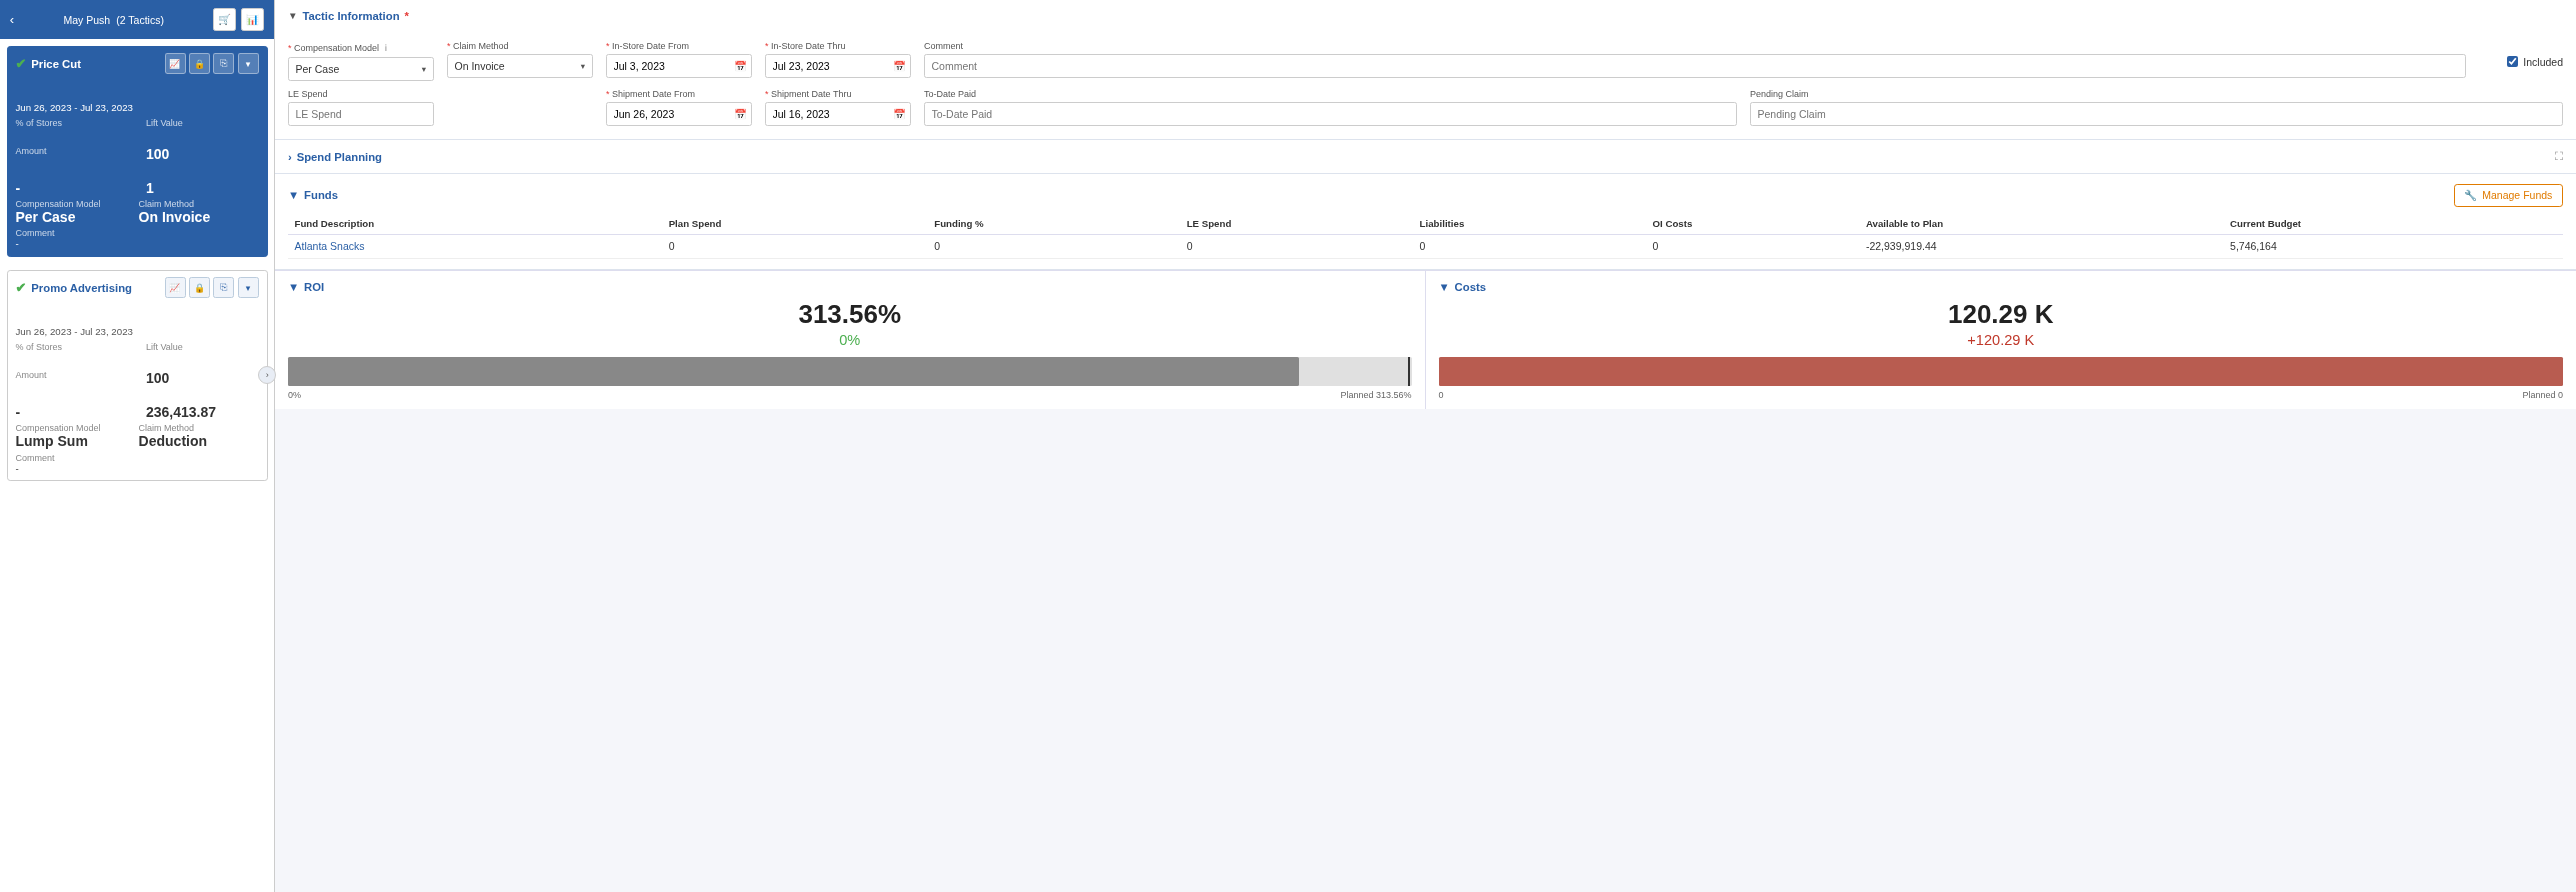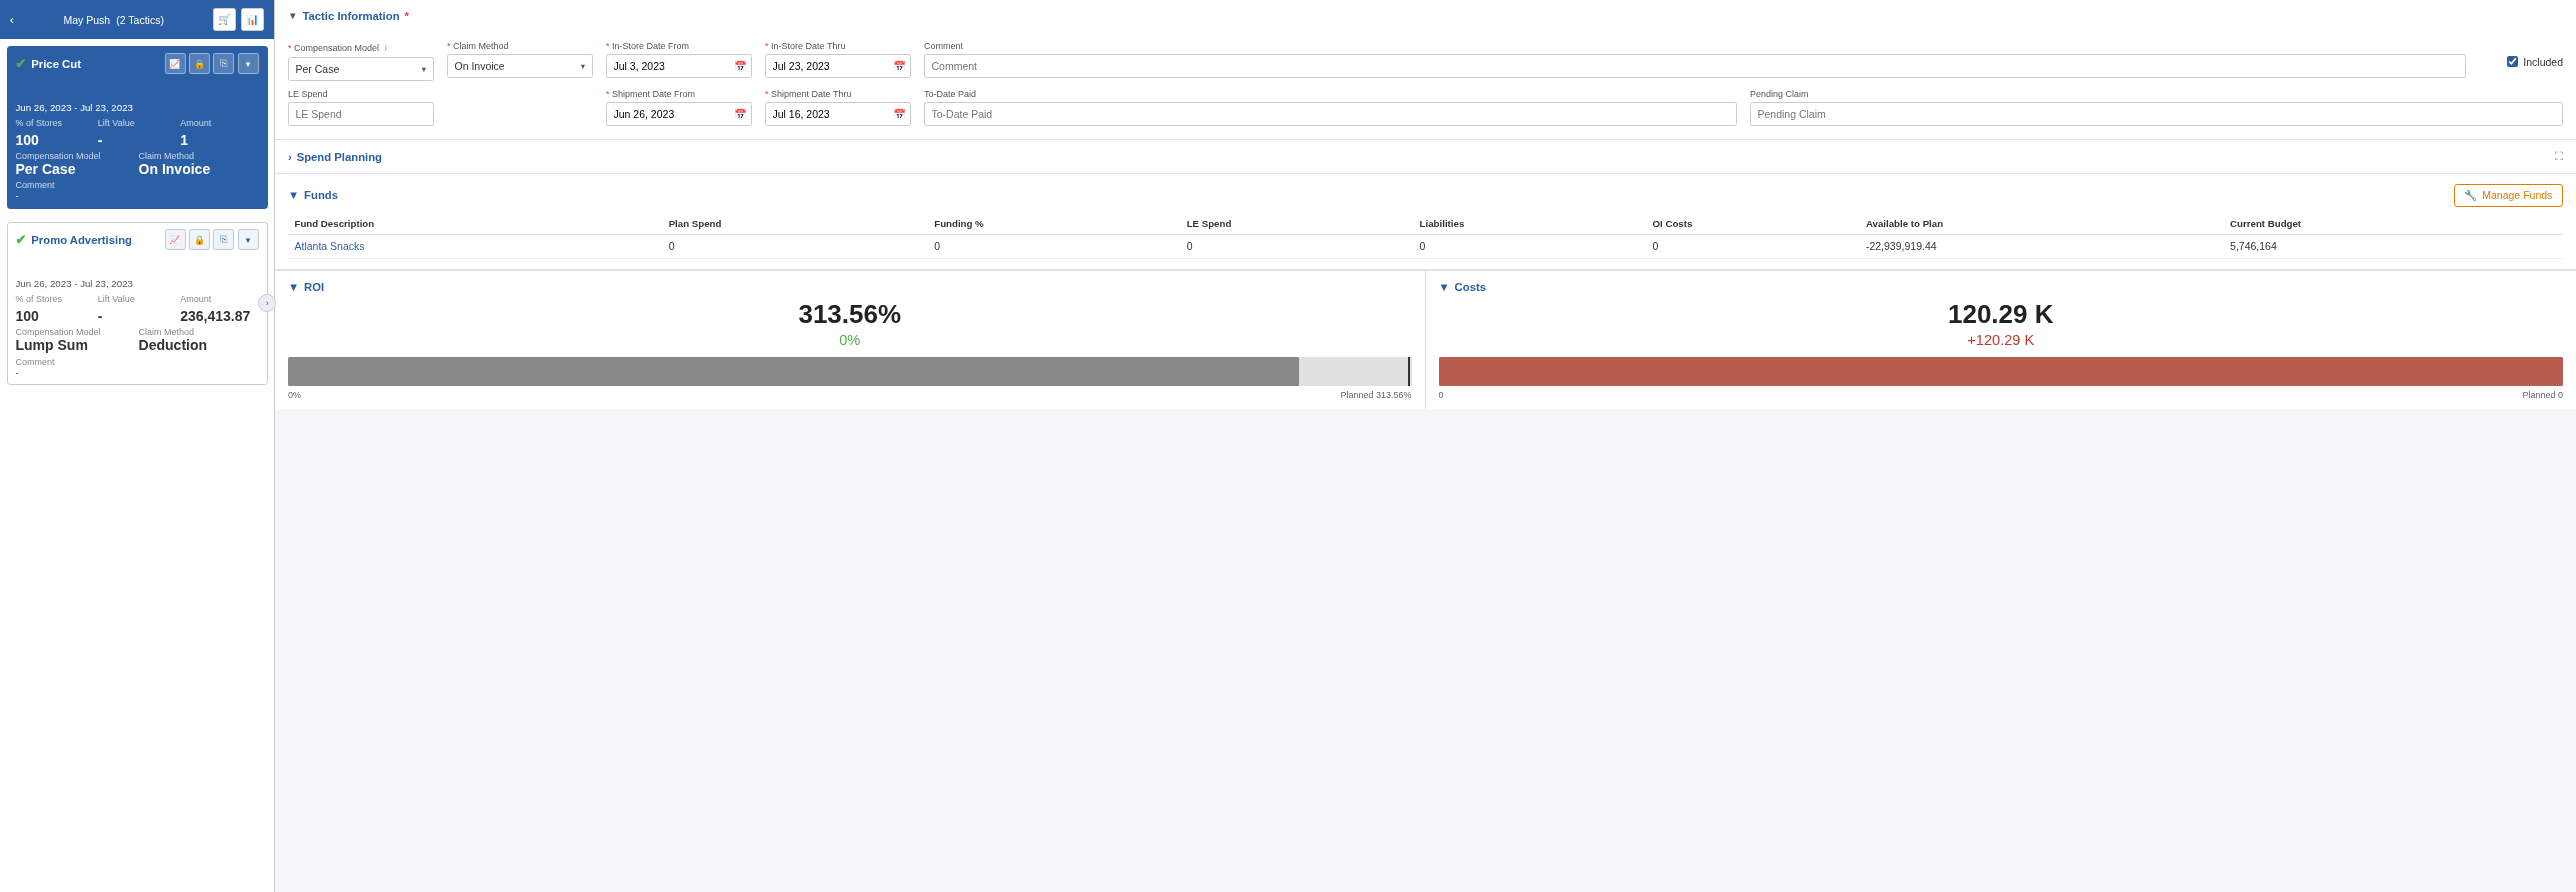--- a/index.html
+++ b/index.html
@@ -12,21 +12,21 @@
     .icon-btn { background: #fff; border: 0.8px solid #ccc; border-radius: 2.4px; width: 23px; height: 23px; display: flex; align-items: center; justify-content: center; cursor: pointer; color: #2a5fa5; font-size: 10.5px; }
     .collapse-arrow { background: none; border: none; color: #fff; cursor: pointer; font-size: 13px; }
 
     .tactic-card { border: 1.6px solid #2a5fa5; margin: 6.5px; border-radius: 3.2px; background: #2a5fa5; color: #fff; padding: 6.5px 8px; position: relative; }
     .tactic-card-header { display: flex; align-items: center; justify-content: space-between; margin-bottom: 3.2px; }
     .tactic-name { font-weight: 600; font-size: 11.3px; display: flex; align-items: center; gap: 4.9px; }
     .tactic-icons { display: flex; gap: 3.2px; }
     .tactic-icon-btn { background: rgba(255,255,255,0.2); border: 0.8px solid rgba(255,255,255,0.4); border-radius: 2.4px; width: 21px; height: 21px; display: flex; align-items: center; justify-content: center; cursor: pointer; color: #fff; font-size: 9px; }
     .green-check { color: #4caf50; font-size: 13px; }
     .tactic-dates { font-size: 9.7px; margin-bottom: 4.9px; margin-top: 28px; }
-    .tactic-grid { display: grid; grid-template-columns: 1fr 1fr 1fr; gap: 4px; font-size: 9px; margin-bottom: 3.2px; }
+    .tactic-grid { display: grid; grid-template-columns: 1fr 1fr; gap: 18px; font-size: 9px; margin-bottom: 3.2px; }
     .tactic-grid-label { color: rgba(255,255,255,0.75); }
     .tactic-grid-value { font-weight: 600; font-size: 14px; }
     .tactic-model-row { display: grid; grid-template-columns: 1fr 1fr; gap: 3.2px; font-size: 9px; margin-bottom: 3.2px; }
     .tactic-comment { font-size: 9px; color: rgba(255,255,255,0.75); }
     .tactic-comment-val { font-size: 9.7px; }
 
     .tactic-card-white { border: 0.8px solid #ccc; margin: 6.5px; border-radius: 3.2px; background: #fff; color: #333; padding: 6.5px 8px; position: relative; }
     .tactic-card-white .tactic-name { color: #2a5fa5; }
     .tactic-card-white .tactic-icon-btn { background: #f0f4fa; border: 0.8px solid #bcd; color: #2a5fa5; }
     .tactic-card-white .tactic-dates { color: #555; }

